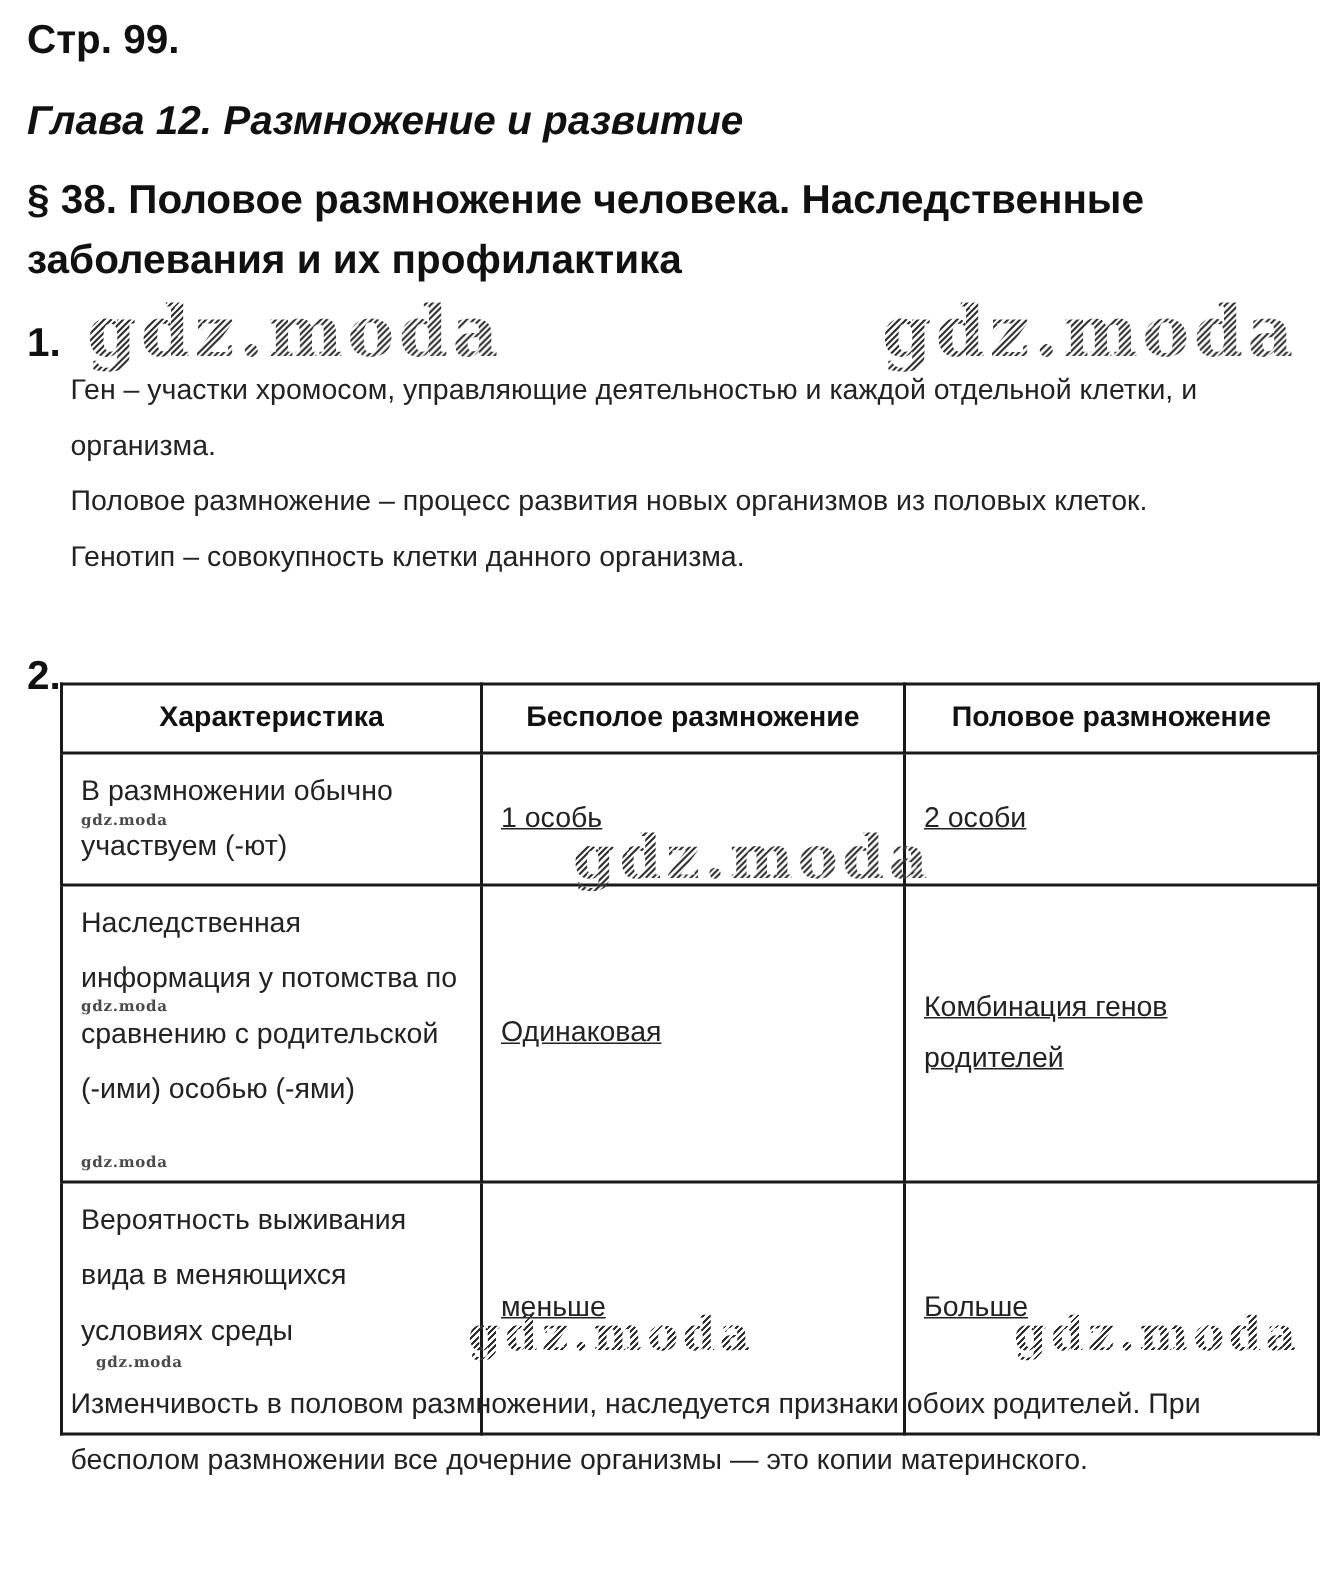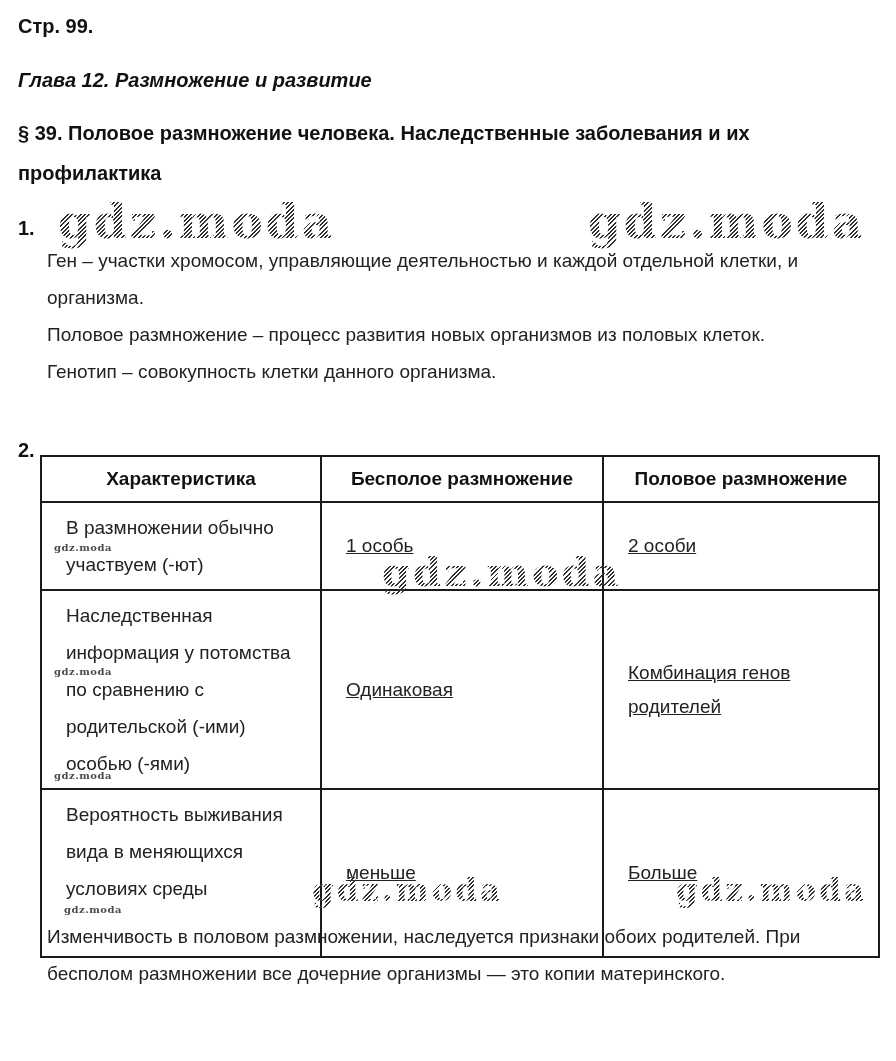--- a/index.html
+++ b/index.html
@@ -11,21 +11,21 @@
   }
   .page {
     position: relative;
     width: 896px;
     height: 1061px;
     background: #fff;
     overflow: hidden;
   }
   .bold-head {
     position: absolute;
-    font-size: 20px;
+    font-size: 27px;
     font-weight: bold;
     color: #111;
     line-height: 40px;
   }
   .body-text {
     position: absolute;
     font-size: 19px;
     line-height: 37px;
     color: #222;
   }
@@ -69,21 +69,21 @@
     top: 455px;
     width: 838px;
     border-collapse: collapse;
     table-layout: fixed;
     background: #fff;
   }
   table.answers th, table.answers td {
     border: 2px solid #1a1a1a;
     font-size: 19px;
     color: #222;
-    padding: 6px 24px;
+    padding: 6px 12px;
     position: relative;
     background: transparent;
   }
   table.answers th {
     font-weight: bold;
     color: #111;
     text-align: center;
     height: 46px;
     vertical-align: middle;
   }
@@ -104,21 +104,21 @@
 </style>
 </head>
 <body>
 
 <div class="page">
 
   <div class="bold-head" style="left:18px; top:6px;">Стр. 99.</div>
 
   <div class="bold-head" style="left:18px; top:60px;font-style:italic;">Глава 12. Размножение и развитие</div>
 
-  <div class="bold-head" style="left:18px; top:113px; width:862px;">§ 39. Половое размножение человека. Наследственные заболевания и их профилактика</div>
+  <div class="bold-head" style="left:18px; top:113px; width:862px;">§ 38. Половое размножение человека. Наследственные заболевания и их профилактика</div>
 
   <div class="bold-head" style="left:18px; top:208px;">1.</div>
 
   <div class="wm wm-xl" style="left:58px; top:194px;">gdz.moda</div>
   <div class="wm wm-xl" style="left:588px; top:194px;">gdz.moda</div>
 
   <div class="body-text" style="left:47px; top:242px; width:812px;">
     <p>Ген – участки хромосом, управляющие деятельностью и каждой отдельной клетки, и организма.</p>
     <p>Половое размножение – процесс развития новых организмов из половых клеток.</p>
     <p>Генотип – совокупность клетки данного организма.</p>

